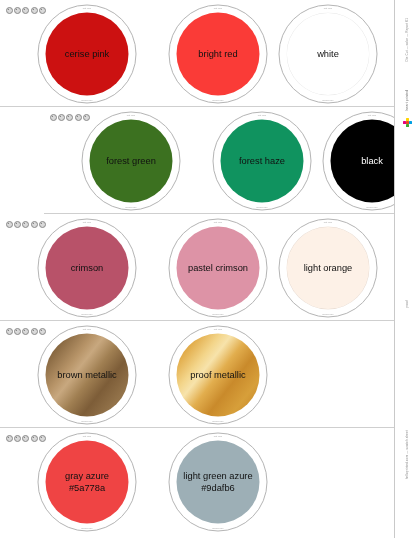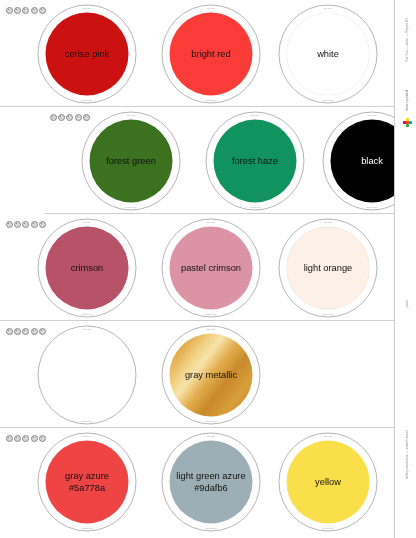--- a/index.html
+++ b/index.html
@@ -68,21 +68,21 @@
   .row-markers span::after{
     content:"";position:absolute;left:1px;top:1px;
     width:1px;height:1px;background:#6b6b6b;border-radius:50%;
   }
 
   
   .cell{
     position:absolute;top:4px;width:110px;height:100px;
   }
   .cell.c1{left:32px;}
-  .cell.c2{left:156px;}
+  .cell.c2{left:163px;}
   .cell.c3{left:273px;}
 
   .cutline{
     position:absolute;left:50%;top:50%;
     transform:translate(-50%,-50%);
     width:99px;height:99px;border-radius:50%;
     border:1px solid #b5b5b5;
     box-sizing:border-box;
   }
   .cut-label{
@@ -220,27 +220,30 @@
           <span></span>
           <span></span>
           <span></span>
           <span></span>
           <span></span>
         </div>
         <div class="cell c1">
           <div class="cutline"></div>
           <div class="cut-label top">cut line</div>
           <div class="cut-label bottom">bleed line</div>
+          <div class="disc" style="background: linear-gradient(128deg, rgb(109, 81, 48) 0%, rgb(138, 106, 67) 16%, rgb(183, 148, 104) 33%, rgb(200, 168, 127) 41%, rgb(160, 127, 82) 54%, rgb(125, 93, 56) 68%, rgb(147, 115, 74) 84%, rgb(106, 78, 45) 100%);">
+            <div class="disc-label">brown metallic</div>
+          </div>
         </div>
         <div class="cell c2">
           <div class="cutline"></div>
           <div class="cut-label top">cut line</div>
           <div class="cut-label bottom">bleed line</div>
           <div class="disc" style="background: linear-gradient(128deg, rgb(201, 140, 46) 0%, rgb(224, 168, 68) 14%, rgb(243, 213, 138) 30%, rgb(247, 227, 171) 38%, rgb(226, 174, 78) 50%, rgb(201, 138, 43) 64%, rgb(215, 159, 58) 80%, rgb(192, 127, 34) 100%);">
-            <div class="disc-label">gray metallic</div>
+            <div class="disc-label">proof metallic</div>
           </div>
         </div>
       </div>
       <div class="row r5">
         <div class="row-markers">
           <span></span>
           <span></span>
           <span></span>
           <span></span>
           <span></span>
@@ -254,28 +257,20 @@
 #5a778a</div>
           </div>
         </div>
         <div class="cell c2">
           <div class="cutline"></div>
           <div class="cut-label top">cut line</div>
           <div class="cut-label bottom">bleed line</div>
           <div class="disc" style="background: rgb(157, 175, 182);">
             <div class="disc-label">light green azure
 #9dafb6</div>
-          </div>
-        </div>
-        <div class="cell c3">
-          <div class="cutline"></div>
-          <div class="cut-label top">cut line</div>
-          <div class="cut-label bottom">bleed line</div>
-          <div class="disc" style="background: rgb(249, 224, 74);">
-            <div class="disc-label">yellow</div>
           </div>
         </div>
       </div>
     </div>
 
   <div class="margin-strip">
     <div class="strip-text t1">Die Cut — color — Report 01</div>
     <div class="strip-text t2">heart printed</div>
     <div class="logo-mark">
       <i class="lm1"></i>

